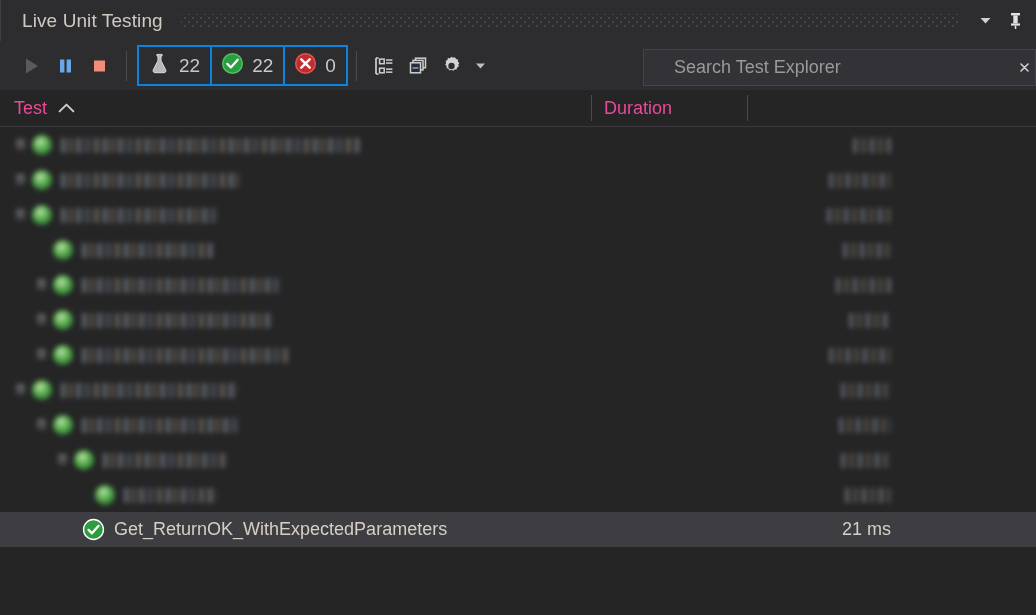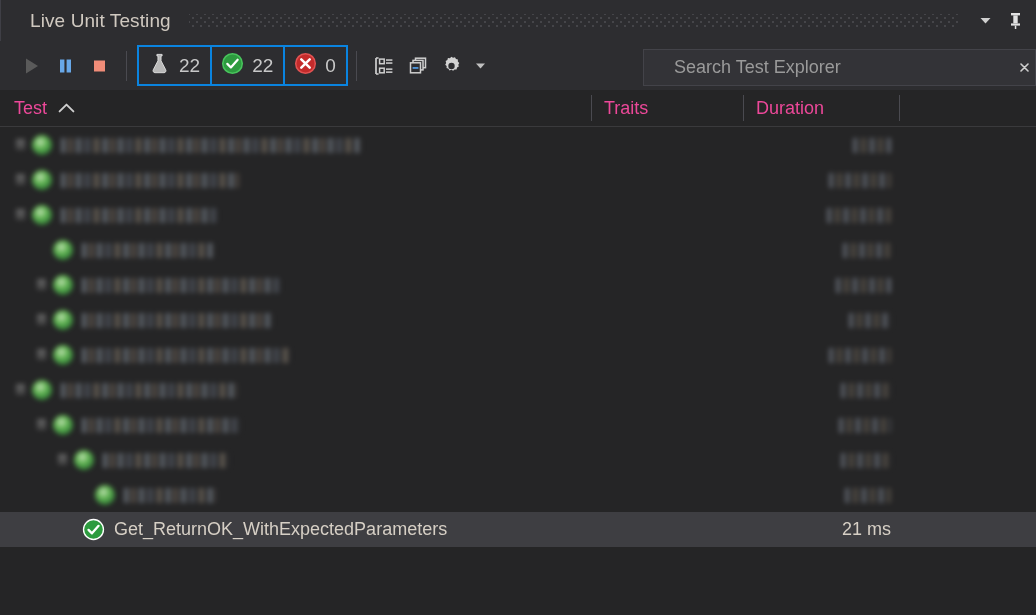--- a/index.html
+++ b/index.html
@@ -15,21 +15,21 @@
     width: 1036px; height: 615px;
     background: #252526;
     display: flex; flex-direction: column;
   }
 
   
   .titlebar {
     height: 41px;
     background: #2d2d30;
     display: flex; align-items: center;
-    padding-left: 30px; padding-right: 6px;
+    padding-left: 22px; padding-right: 6px;
     flex: 0 0 41px;
     position: relative;
   }
   .titlebar-left-edge {
     position: absolute; left: 0; top: 0; bottom: 0; width: 1px;
     background: #3f3f46;
   }
   .panel-title {
     font-size: 19px;
     color: #d0c9c0;
@@ -362,24 +362,20 @@
   <div class="colheader">
     <div class="colh colh-test">
       <span>Test</span>
       <span class="sort-arrow">
         <svg width="17" height="10" viewBox="0 0 17 10" aria-hidden="true">
           <polyline points="1.6,8.4 8.5,1.6 15.4,8.4" fill="none" stroke="#cfcfcf" stroke-width="1.9" stroke-linejoin="round" stroke-linecap="round"></polyline>
         </svg>
       </span>
       <span class="divider"></span>
     </div>
-    <div class="colh colh-traits">
-      <span>Traits</span>
-      <span class="divider"></span>
-    </div>
     <div class="colh colh-dur">
       <span>Duration</span>
       <span class="divider"></span>
     </div>
     <div class="colh colh-rest"></div>
   </div>
 
   <div class="rows" id="rows-container">
       <div class="row">
         <div class="row-test" style="padding-left: 14px;">

